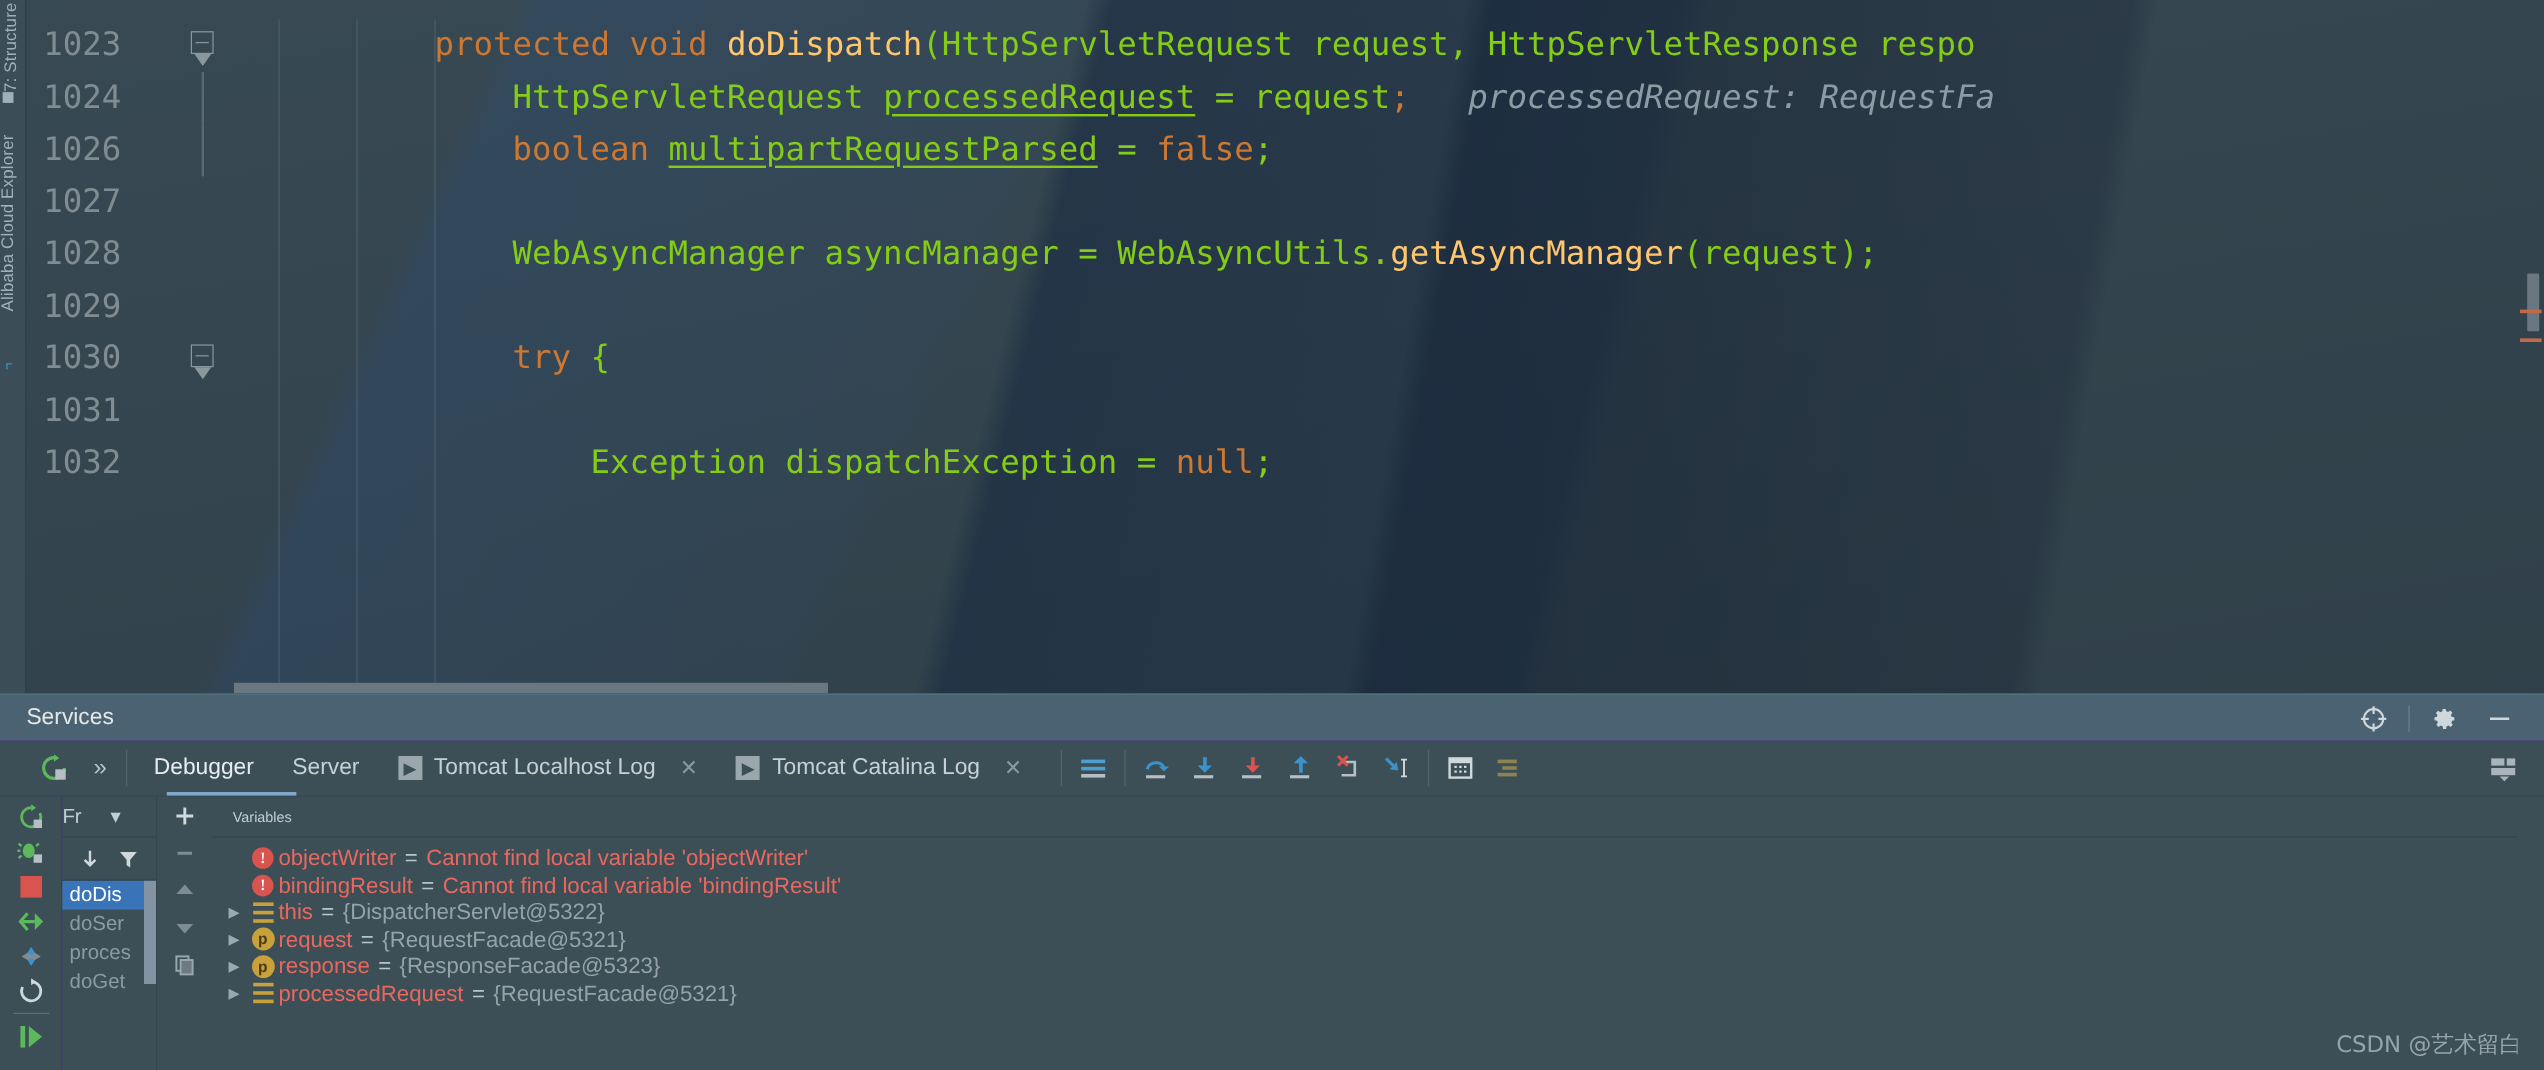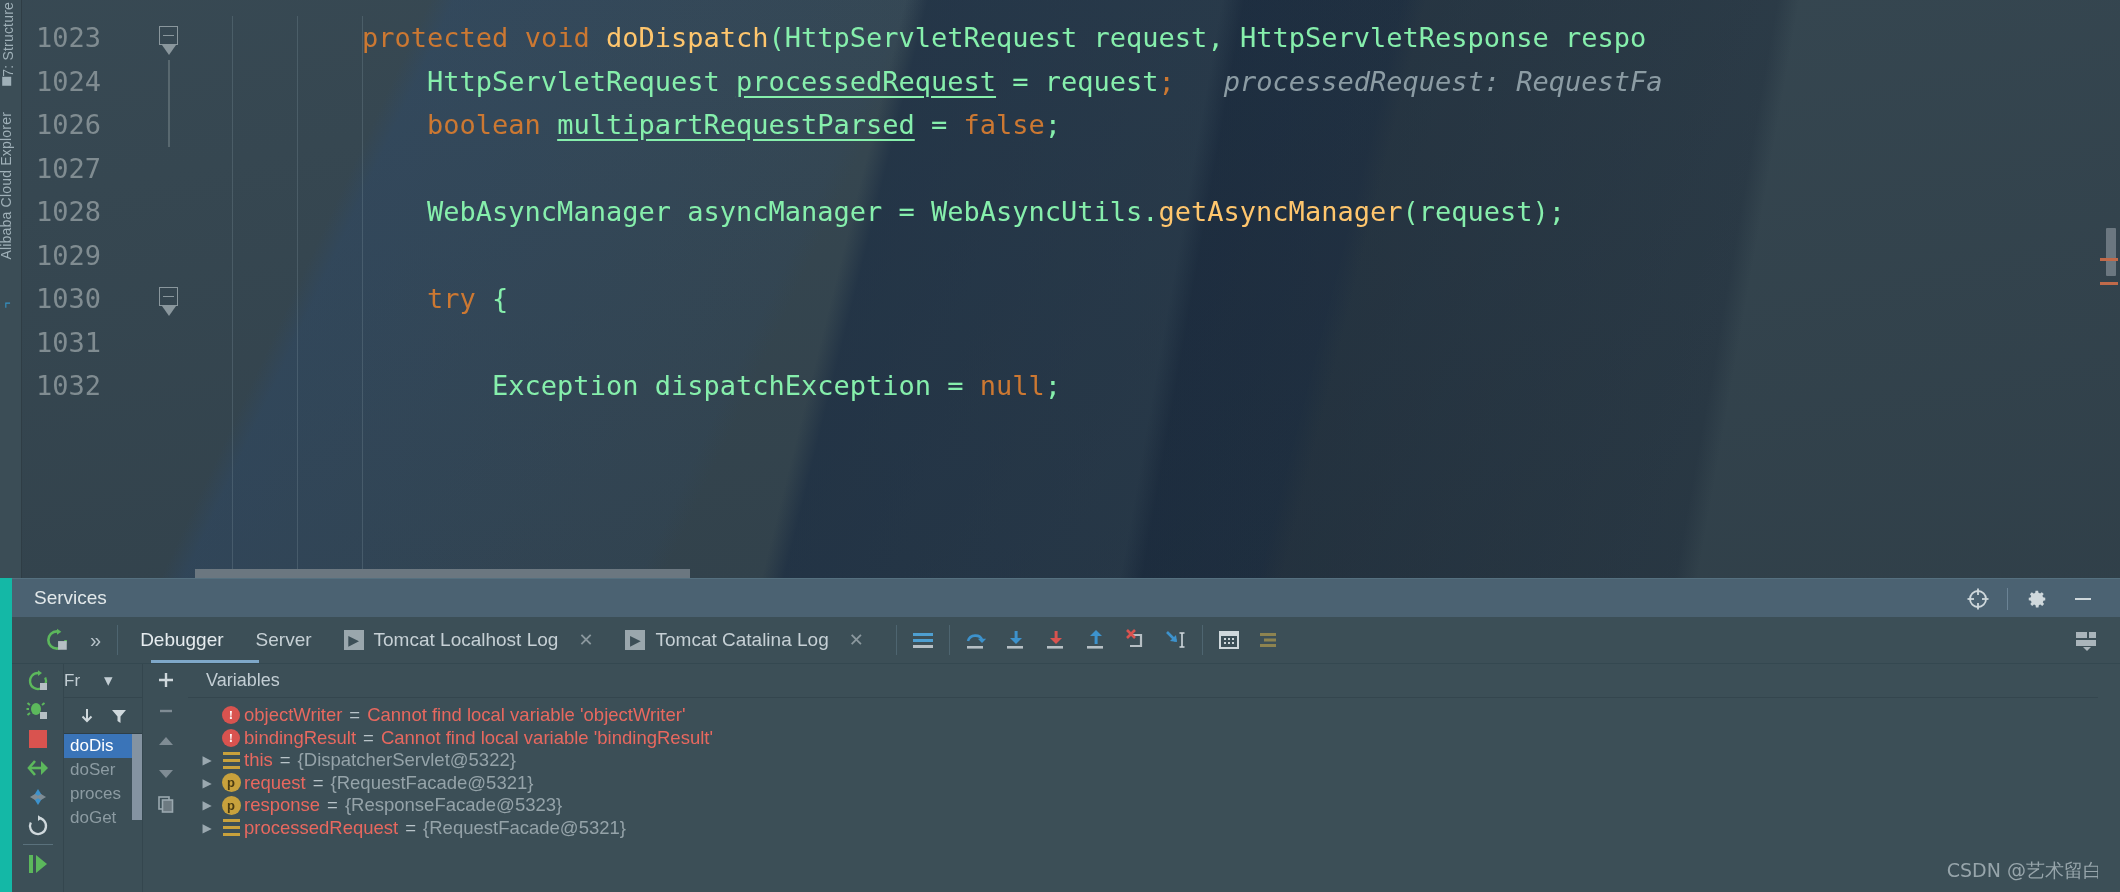--- a/index.html
+++ b/index.html
@@ -84,37 +84,36 @@
   .fold-arrow {
     position:absolute; left: 13px; top: 29px; width: 0; height: 0;
     border-left: 7px solid transparent; border-right: 7px solid transparent;
     border-top: 10px solid transparent; border-top-color:#8a979d;
   }
   .fold-line { position:absolute; left: 19px; top: 0; width: 1.5px; height: 43.5px; background:#58686f; }
 
   
   .kw   { color: #cc7832; }
   .mth  { color: #ffc66d; }
-  .txt  { color: #86efac; }
+  .txt  { color: #84cc16; }
   .u    { text-decoration: underline; text-underline-offset: 5px; }
   .hint { color: #8c9ca4; font-style: italic; }
   .orange-punc { color: #cc7832; }
 
   
   .ed-scroll { position:absolute; right: 4px; top: 228px; width: 10px; height: 48px;
                background:#6b7780; border-radius: 1px; }
   .ed-mark { position:absolute; right: 2px; width: 18px; height: 2.5px; background:#c06a4a; }
   
   .ed-hscroll { position:absolute; left: 195px; bottom: 0px; width: 495px; height: 9px; background:#6b7780; }
 
   
   .services {
     position: absolute; left: 0; top: 578px; width: 2120px; height: 314px;
-    background: #14b8a6;
-    padding-left: 12px;
+    background: #6d28d9;
   }
   .svc-titlebar {
     position: relative; height: 39px; background: #4b6272;
     border-top: 1px solid #55707f;
     display: flex; align-items: center;
   }
   .svc-title { margin-left: 22px; color: #e2e8ea; font-size: 19px; }
   .svc-title-actions { position:absolute; right: 14px; top: 0; height: 39px;
                        display:flex; align-items:center; gap: 0; }
   .tb-btn { width: 46px; height: 39px; display:flex; align-items:center; justify-content:center; }
@@ -162,21 +161,21 @@
                 overflow:hidden; white-space:nowrap; }
   .frame-item.sel { background:#3a74b8; color:#ffffff; }
   .frames-scroll { position:absolute; right: 0; top: 0; width: 10px; height: 86px; background:#8493a1; }
 
   .vars-toolcol { width: 46px; background:#3c4f57; border-left:1px solid #34464e;
                   display:flex; flex-direction:column; align-items:center; }
   .vtc { width: 46px; height: 31px; display:flex; align-items:center; justify-content:center; }
 
   .vars-col { flex: 1; position:relative; background:#3c4f57; }
   .vars-head { height: 34px; display:flex; align-items:center; padding-left: 18px;
-               color:#c3ced4; font-size: 18px; border-bottom:1px solid #34464e; }
+               color:#c3ced4; font-size: 12px; border-bottom:1px solid #34464e; }
   .vars-list { padding-top: 6px; }
   .var-row { height: 22.5px; display:flex; align-items:center; font-size: 18.5px; white-space:nowrap; }
   .var-caret { width: 22px; text-align:center; color:#9aa8af; font-size: 12px; margin-left: 8px; }
   .var-caret.empty { color: transparent; }
   .var-icon { width: 26px; display:flex; align-items:center; justify-content:center; }
   .var-name { color:#e8685f; }
   .var-eq { color:#b9c4c9; margin: 0 7px; }
   .var-val { color:#95a3a9; }
   .var-val.err { color:#e8685f; }
 

